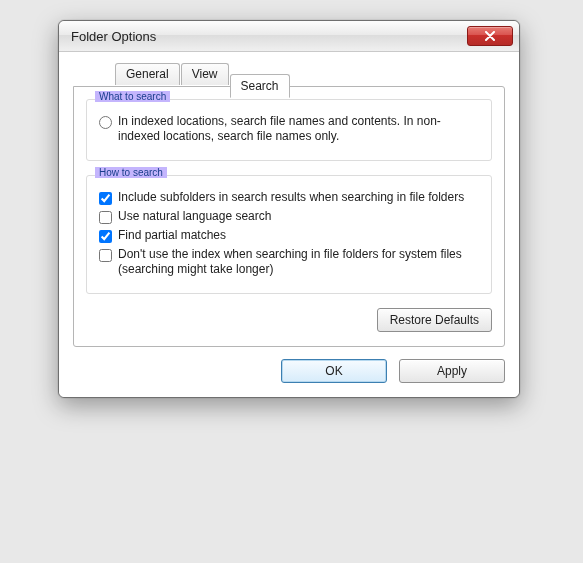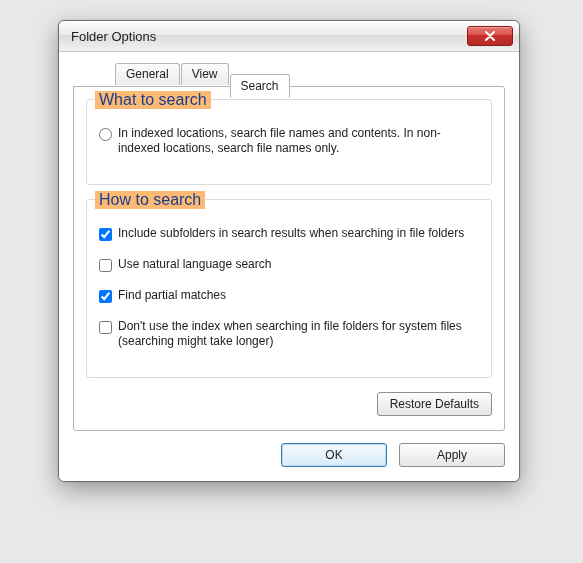--- a/index.html
+++ b/index.html
@@ -96,29 +96,29 @@
     border: 1px solid #dcdcdc;
     border-radius: 3px;
     padding: 10px 12px 12px 12px;
     margin-bottom: 14px;
     position: relative;
   }
   .group-title {
     position: absolute;
     top: -9px;
     left: 8px;
-    background: #fdba74;
+    background: #c4b5fd;
     padding: 0 4px;
     color: #1a3e8c;
-    font-size: 16px;
+    font-size: 10px;
   }
   .opt {
     display: flex;
     align-items: flex-start;
-    margin: 16px 0;
+    margin: 4px 0;
     color: #222;
     justify-content: center;
   }
   .opt input[type=radio], .opt input[type=checkbox] {
     margin: 2px 6px 0 0;
     flex: none;
   }
   .opt-label {
     flex: 1;
     line-height: 1.25;

